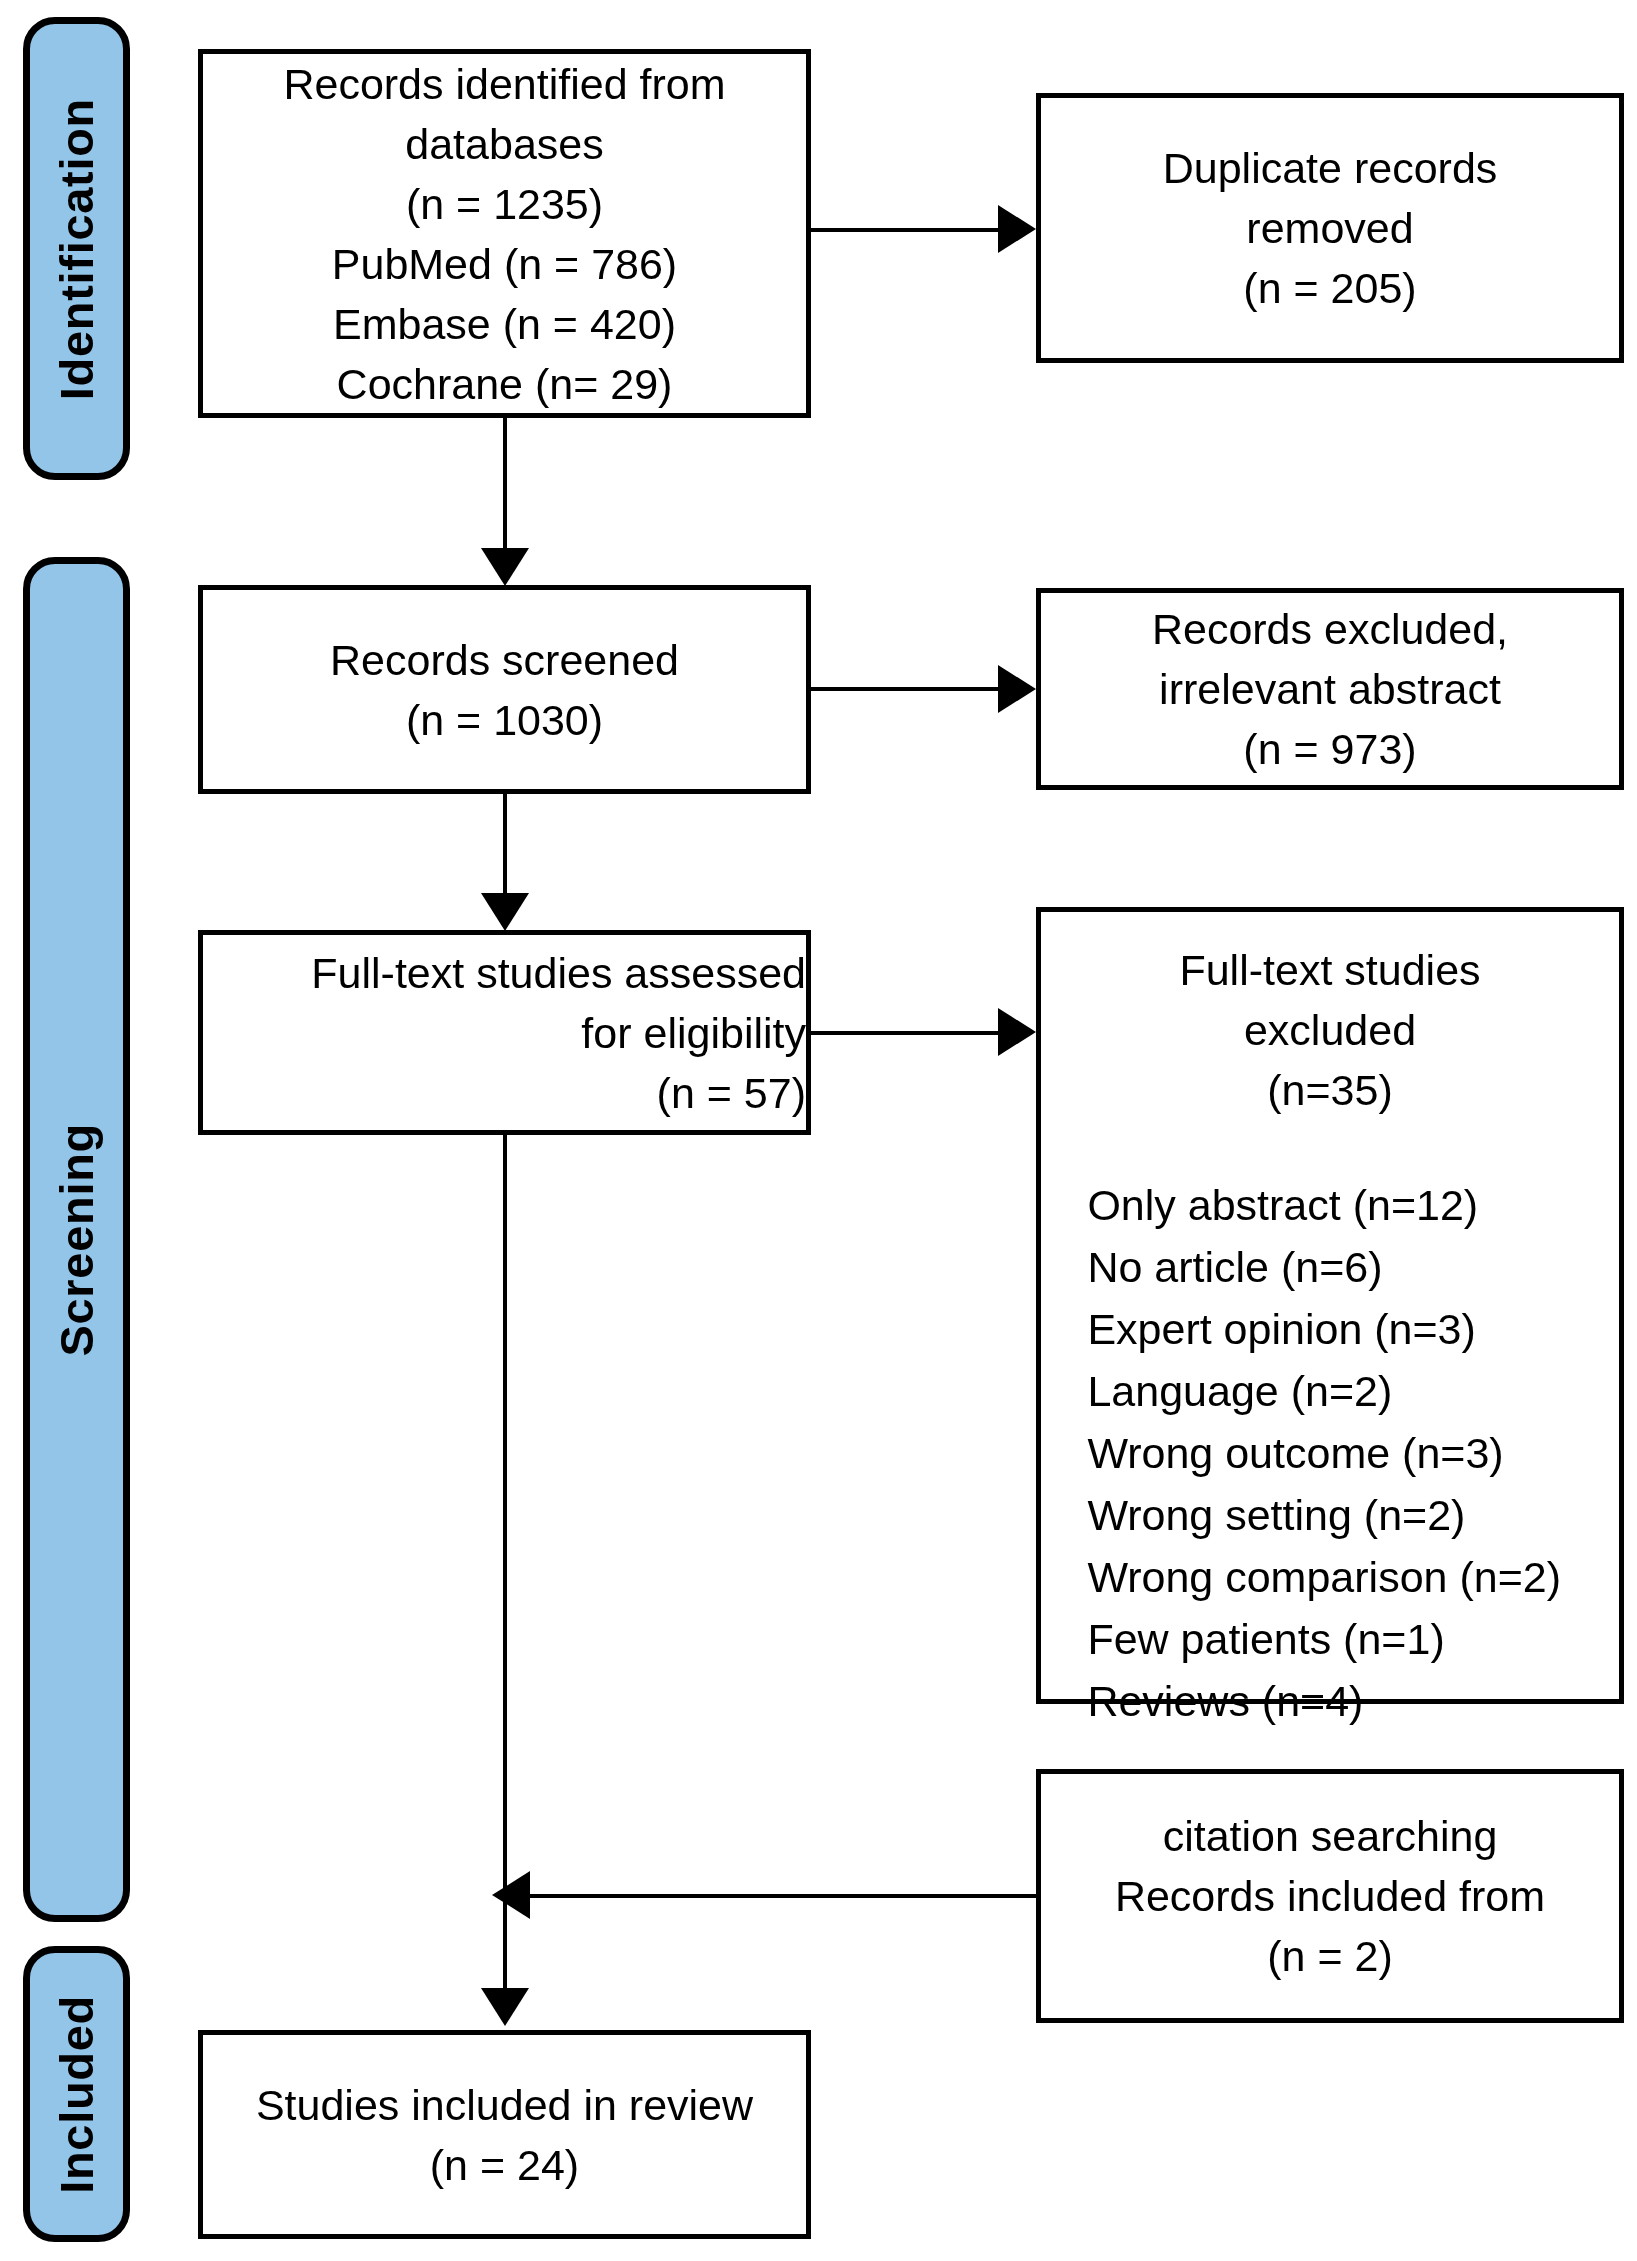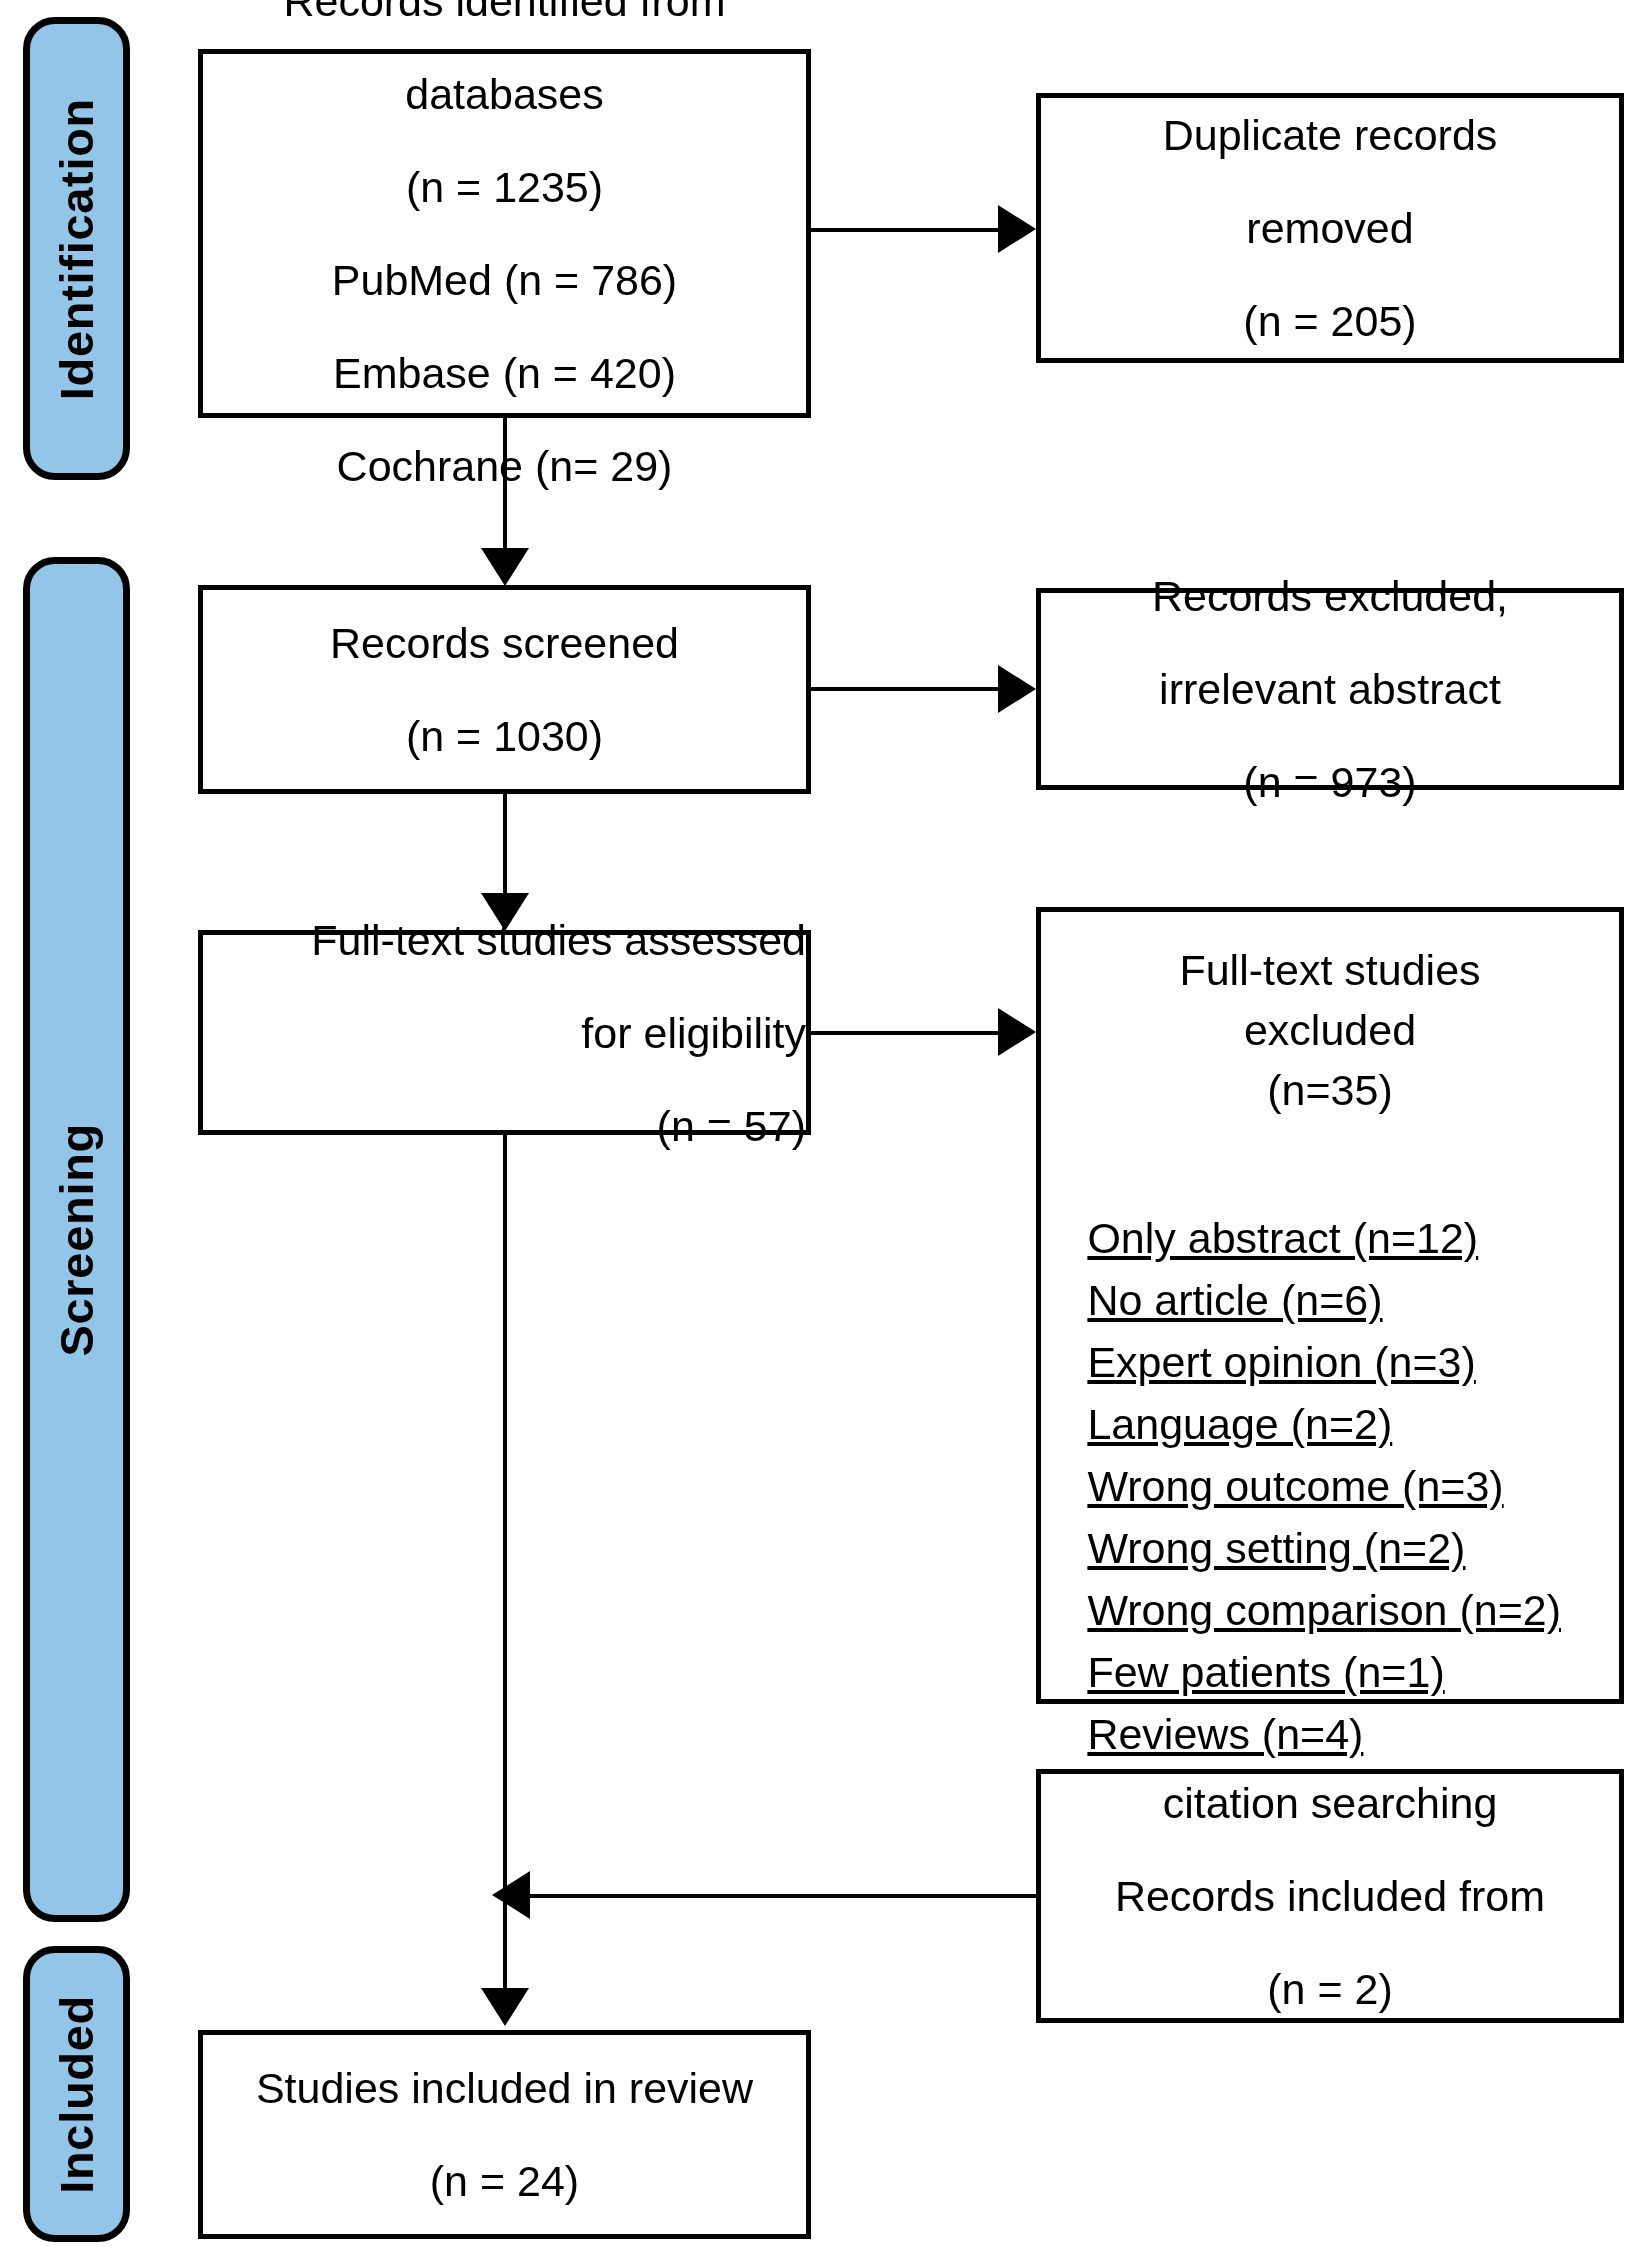--- a/index.html
+++ b/index.html
@@ -24,27 +24,27 @@
   }
   .vtext{
     writing-mode:vertical-rl;transform:rotate(180deg);
     font-size:47px;font-weight:bold;letter-spacing:0.7px;white-space:nowrap;
   }
   
   .box{
     position:absolute;background:var(--box-fill);
     border:5.6px solid var(--stroke);
     display:flex;flex-direction:column;justify-content:center;
-    text-align:center;font-size:43px;line-height:60px;gap:33px;
+    text-align:center;font-size:43px;line-height:60px;
   }
   .box .ln{white-space:nowrap;}
   .box.listbox{justify-content:space-between;padding:28px 38px 21px 38px;}
   .listbox .heading{text-align:center;}
   .listbox .items{margin-top:54px;text-align:left;padding-left:8.4px;}
-  .listbox .items .ln{line-height:62px;text-decoration:underline;}
+  .listbox .items .ln{line-height:62px;}
   
   .hline,.vline{position:absolute;background:var(--stroke);}
   .hline{height:4.2px;}
   .vline{width:4.2px;}
   .head{position:absolute;width:0;height:0;}
   .head.right{border-top:24.4px solid transparent;border-bottom:24.4px solid transparent;border-left:38px solid var(--stroke);}
   .head.left{border-top:24.4px solid transparent;border-bottom:24.4px solid transparent;border-right:38px solid var(--stroke);}
   .head.down{border-left:24.4px solid transparent;border-right:24.4px solid transparent;border-top:38px solid var(--stroke);}
 </style>
 </head>

